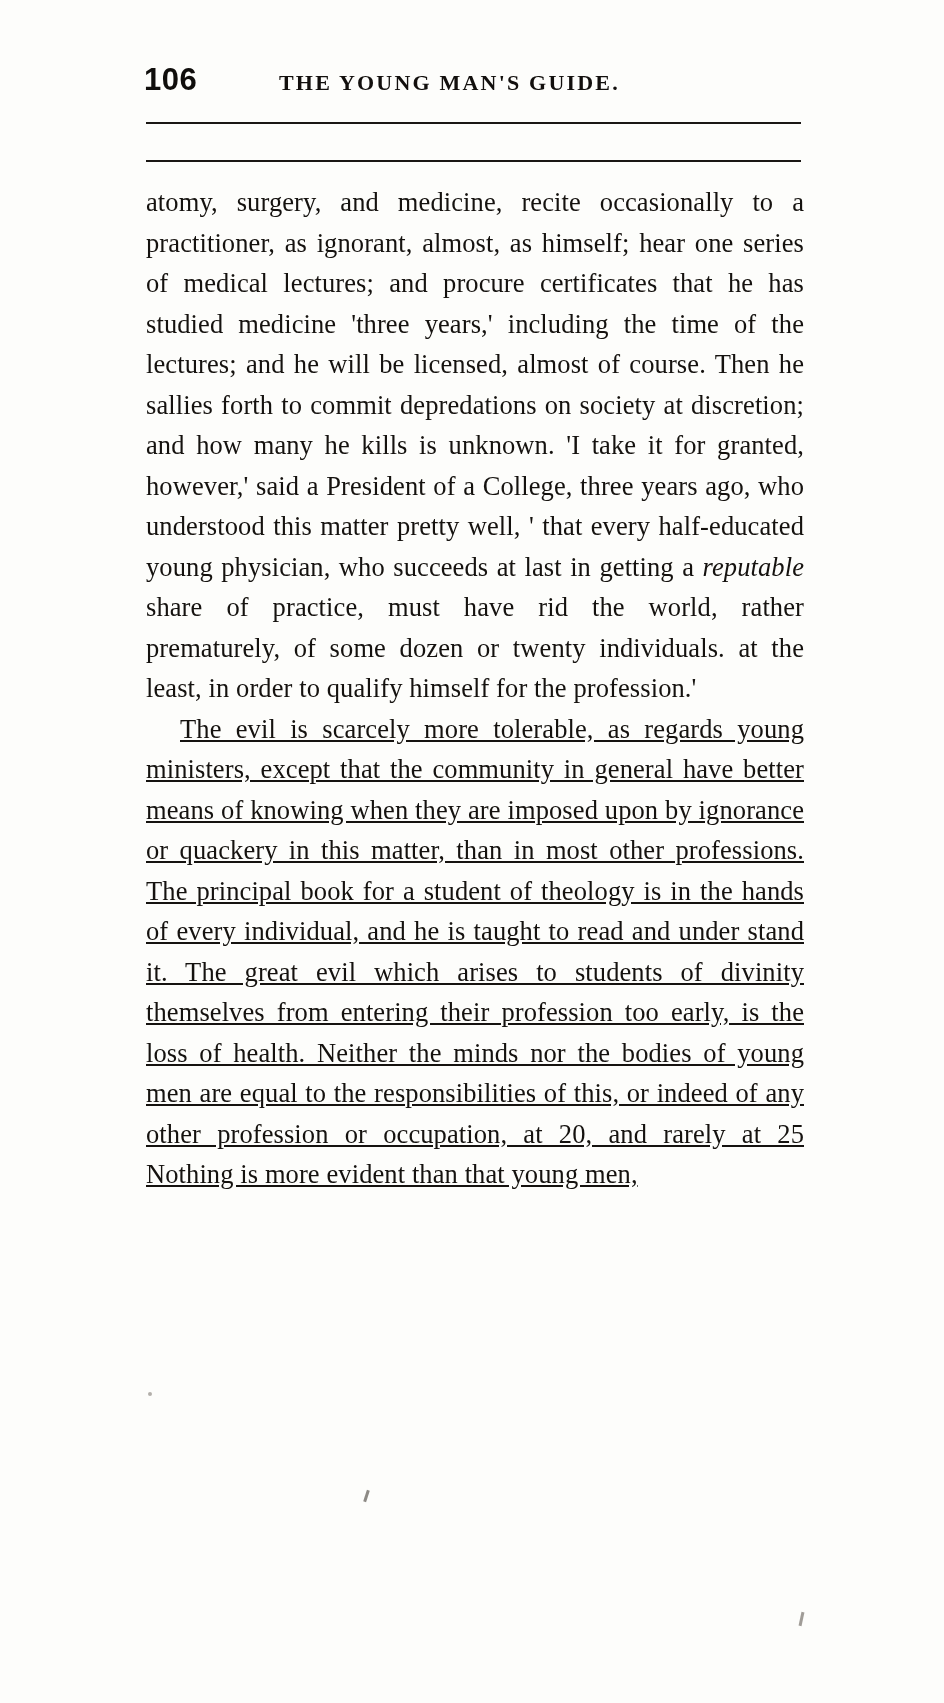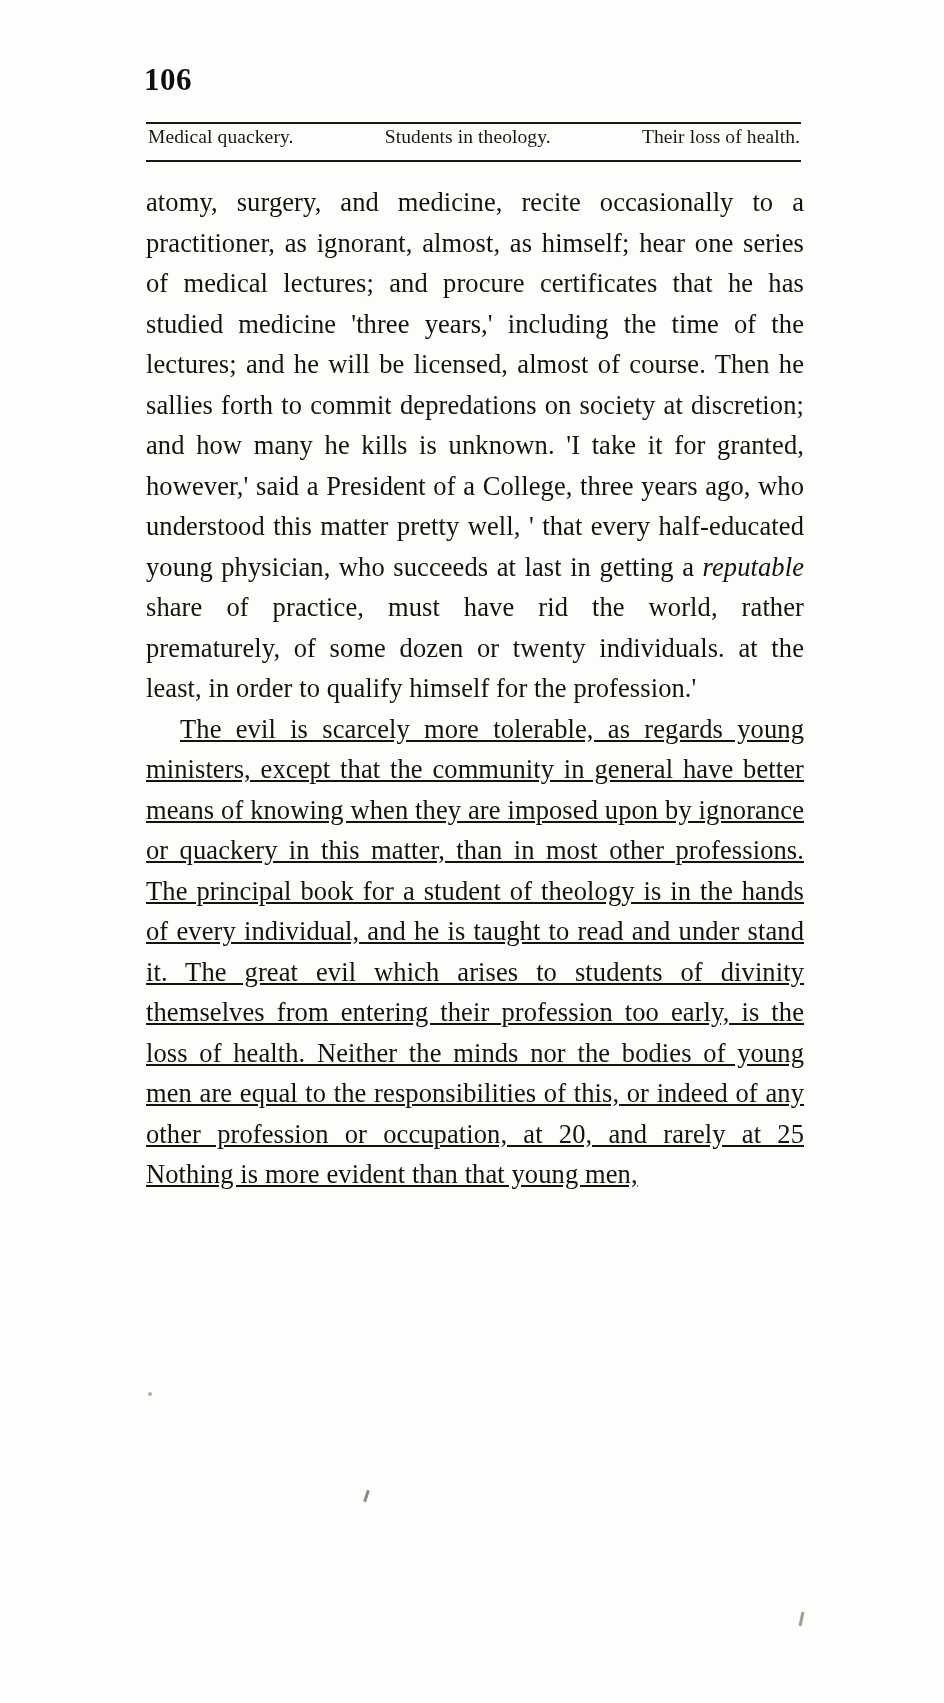--- a/index.html
+++ b/index.html
@@ -27,21 +27,21 @@
     left: 144px;
     top: 62px;
     width: 660px;
     display: flex;
     align-items: baseline;
   }
   .page-number {
     font-size: 31px;
     font-weight: bold;
     letter-spacing: 0.5px;
-    font-family: Liberation Serif, serif;
+    font-family: Liberation Sans, sans-serif;
     color: #100e0c;
     width: 95px;
   }
   .running-title {
     flex: 1;
     text-align: left;
     font-size: 22px;
     font-weight: bold;
     letter-spacing: 2.2px;
     font-variant: small-caps;
@@ -129,29 +129,25 @@
     border-radius: 50%;
   }
 </style>
 </head>
 <body>
 
 <div class="page">
 
   <div class="header-row">
     <div class="page-number">106</div>
+    <div class="running-title">THE YOUNG MAN'S GUIDE.</div>
   </div>
 
   <div class="rule"></div>
 
-  <div class="subheads">
-    <div class="sh">Medical quackery.</div>
-    <div class="sh">Students in theology.</div>
-    <div class="sh">Their loss of health.</div>
-  </div>
 
   <div class="rule2"></div>
 
   <div class="body-text">
     <p><span>atomy, surgery, and medicine, recite occasionally to a practitioner, as ignorant, almost, as himself; hear one series of medical lectures; and procure certificates that he has studied medicine 'three years,' including the time of the lectures; and he will be licensed, almost of course.  Then he sallies forth to commit depredations on society at discretion; and how many he kills is unknown.  'I take it for granted, however,' said a President of a College, three years ago, who understood this matter pretty well, ' that every half-educated young physician, who succeeds at last in getting a </span><em>reputable</em><span> share of practice, must have rid the world, rather prematurely, of some dozen or twenty individuals. at the least, in order to qualify himself for the profession.'</span></p>
     <p class="indent"><span>The evil is scarcely more tolerable, as regards young ministers, except that the community in general have better means of knowing when they are imposed upon by ignorance or quackery in this matter, than in most other professions.  The principal book for a student of theology is in the hands of every individual, and he is taught to read and under stand it.  The great evil which arises to students of divinity themselves from entering their profession too early, is the loss of health.  Neither the minds nor the bodies of young men are equal to the responsibilities of this, or indeed of any other profession or occupation, at 20, and rarely at 25 Nothing is more evident than that young men,</span></p>
   </div>
 
   <div class="stray1"></div>
   <div class="stray2"></div>

